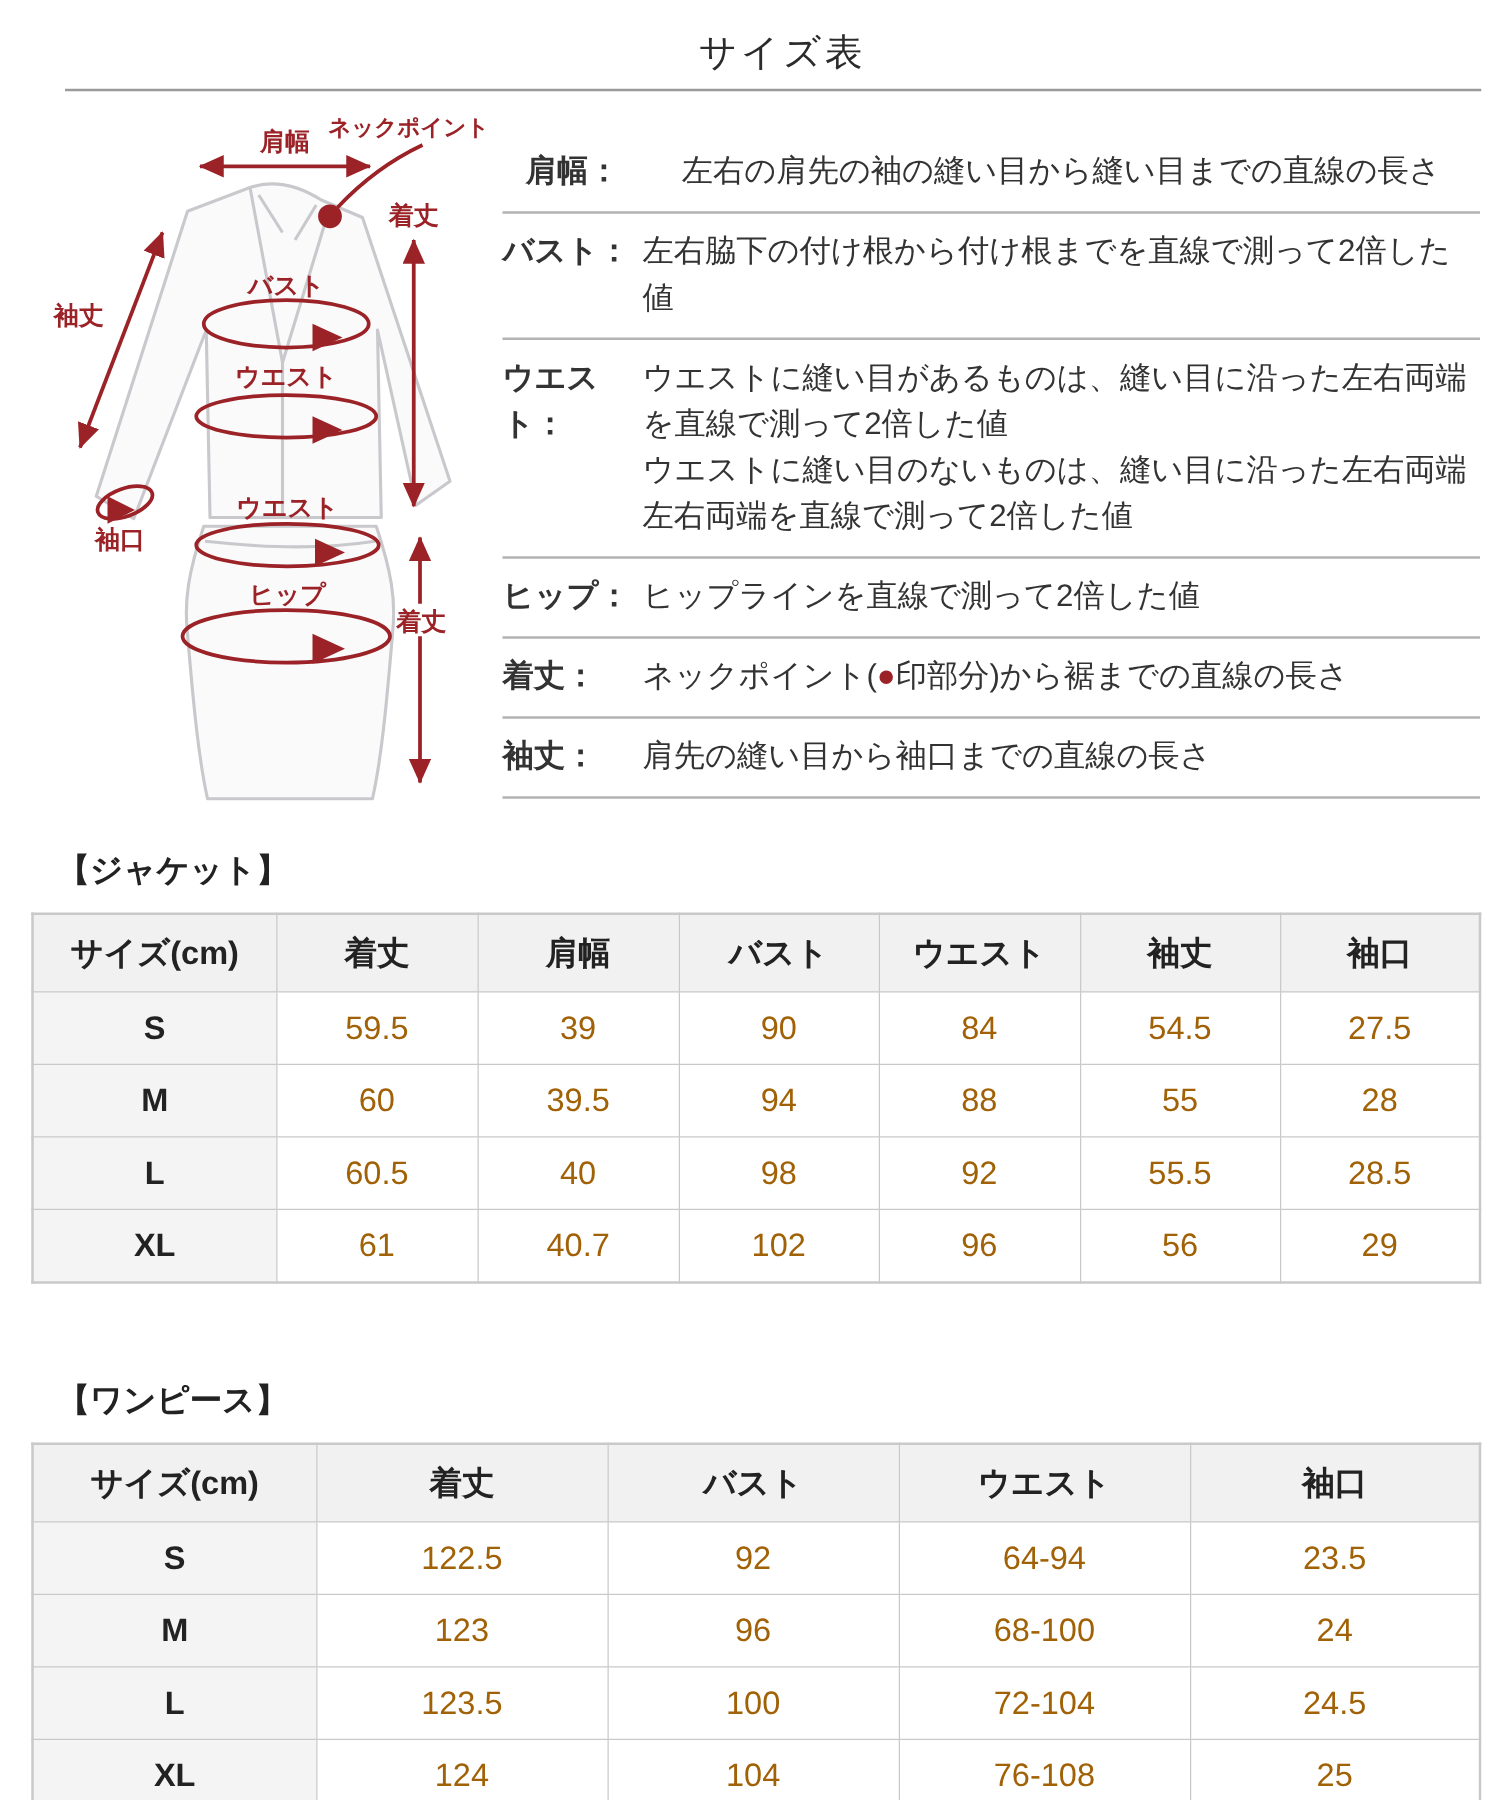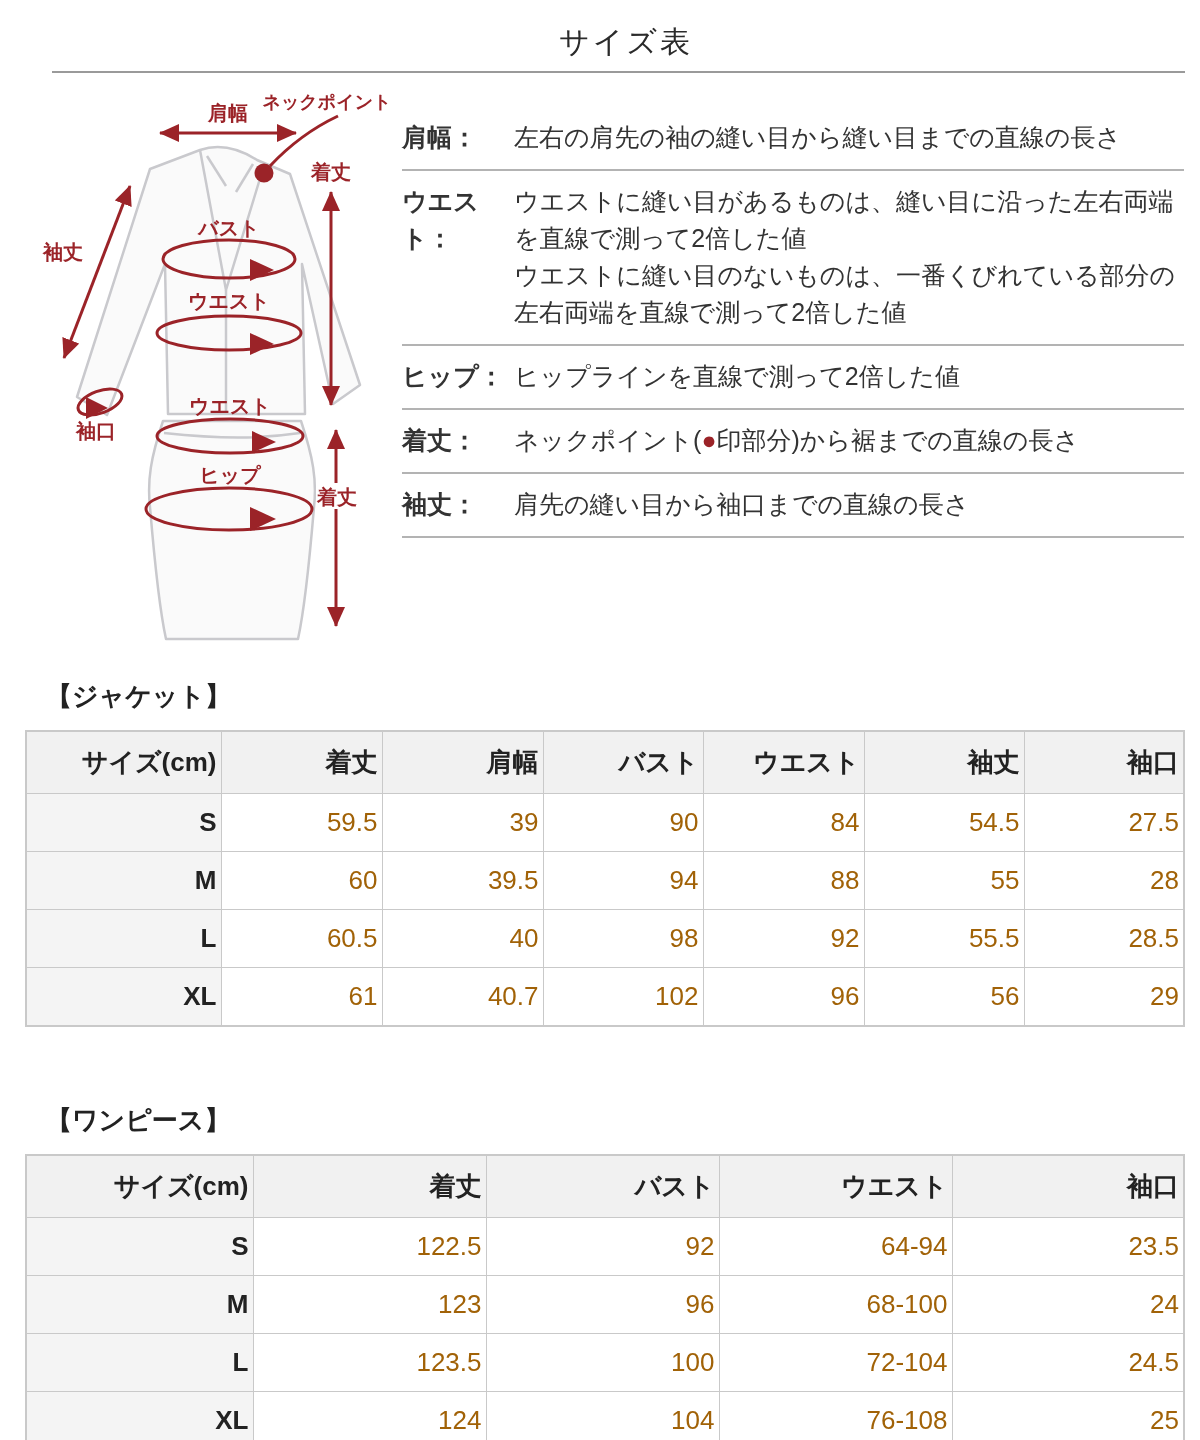--- a/index.html
+++ b/index.html
@@ -17,35 +17,35 @@
   .page-title { font-size:30px; letter-spacing:3px; color:#2b2b2b; }
   .title-rule { height:2px; background:#9a9a9a; margin:11px 15px 0 52px; }
 
   
   .top-section { position:relative; height:592px; }
   svg.diagram { position:absolute; left:30px; top:14px; }
   svg.diagram text { font-family:"Liberation Sans","DejaVu Sans",sans-serif; }
 
   .defs { position:absolute; left:402px; top:43px; width:782px; }
   .def-row { display:flex; border-bottom:2px solid #b3b3b3; padding:12px 0 13px; font-size:25px; line-height:37px; }
-  .def-row:first-child { padding-top:3px; }
+  .def-row:first-child { padding-top:3px;text-align:center; }
   .def-term { width:112px; flex:none; font-weight:bold; color:#333; }
   .def-desc { flex:1; color:#333; }
   .def-dot { color:#9b2328; }
 
   
   .tbl-heading { font-size:26px; font-weight:bold; color:#222; margin:14px 0 0 46px; }
   .tbl-heading.second { margin-top:76px; }
   table.size-table {
     border-collapse:collapse; table-layout:fixed;
     margin:16px 17px 0 25px; width:1158px;
     font-size:26px; text-align:center;
     border:2px solid #c9c9c9;
   }
-  table.size-table th, table.size-table td { border:1px solid #c9c9c9; padding:13px 4px;text-align:right; }
+  table.size-table th, table.size-table td { border:1px solid #c9c9c9; padding:13px 4px; }
   table.size-table th { background:#f1f1f1; font-weight:bold; color:#222; }
   table.size-table td { color:#a16207; background:#ffffff; }
   table.size-table td.size { background:#f4f4f4; font-weight:bold; color:#222; }
 </style>
 </head>
 <body>
 
 <div class="page">
 
   <div class="title-row">
@@ -114,25 +114,29 @@
         <text x="337" y="502">着丈</text>
       </g>
     </svg>
 
     <div class="defs">
       <div class="def-row">
         <div class="def-term">肩幅：</div>
         <div class="def-desc">左右の肩先の袖の縫い目から縫い目までの直線の長さ</div>
       </div>
       <div class="def-row">
+        <div class="def-term">バスト：</div>
+        <div class="def-desc">左右脇下の付け根から付け根までを直線で測って2倍した値</div>
+      </div>
+      <div class="def-row">
         <div class="def-term">ウエスト：</div>
         <div class="def-desc">
           <div>ウエストに縫い目があるものは、縫い目に沿った左右両端</div>
           <div>を直線で測って2倍した値</div>
-          <div>ウエストに縫い目のないものは、一番くびれている部分の</div>
+          <div>ウエストに縫い目のないものは、縫い目に沿った左右両端</div>
           <div>左右両端を直線で測って2倍した値</div>
         </div>
       </div>
       <div class="def-row">
         <div class="def-term">ヒップ：</div>
         <div class="def-desc">ヒップラインを直線で測って2倍した値</div>
       </div>
       <div class="def-row">
         <div class="def-term">着丈：</div>
         <div class="def-desc"><span>ネックポイント(</span><span class="def-dot">●</span><span>印部分)から裾までの直線の長さ</span></div>

